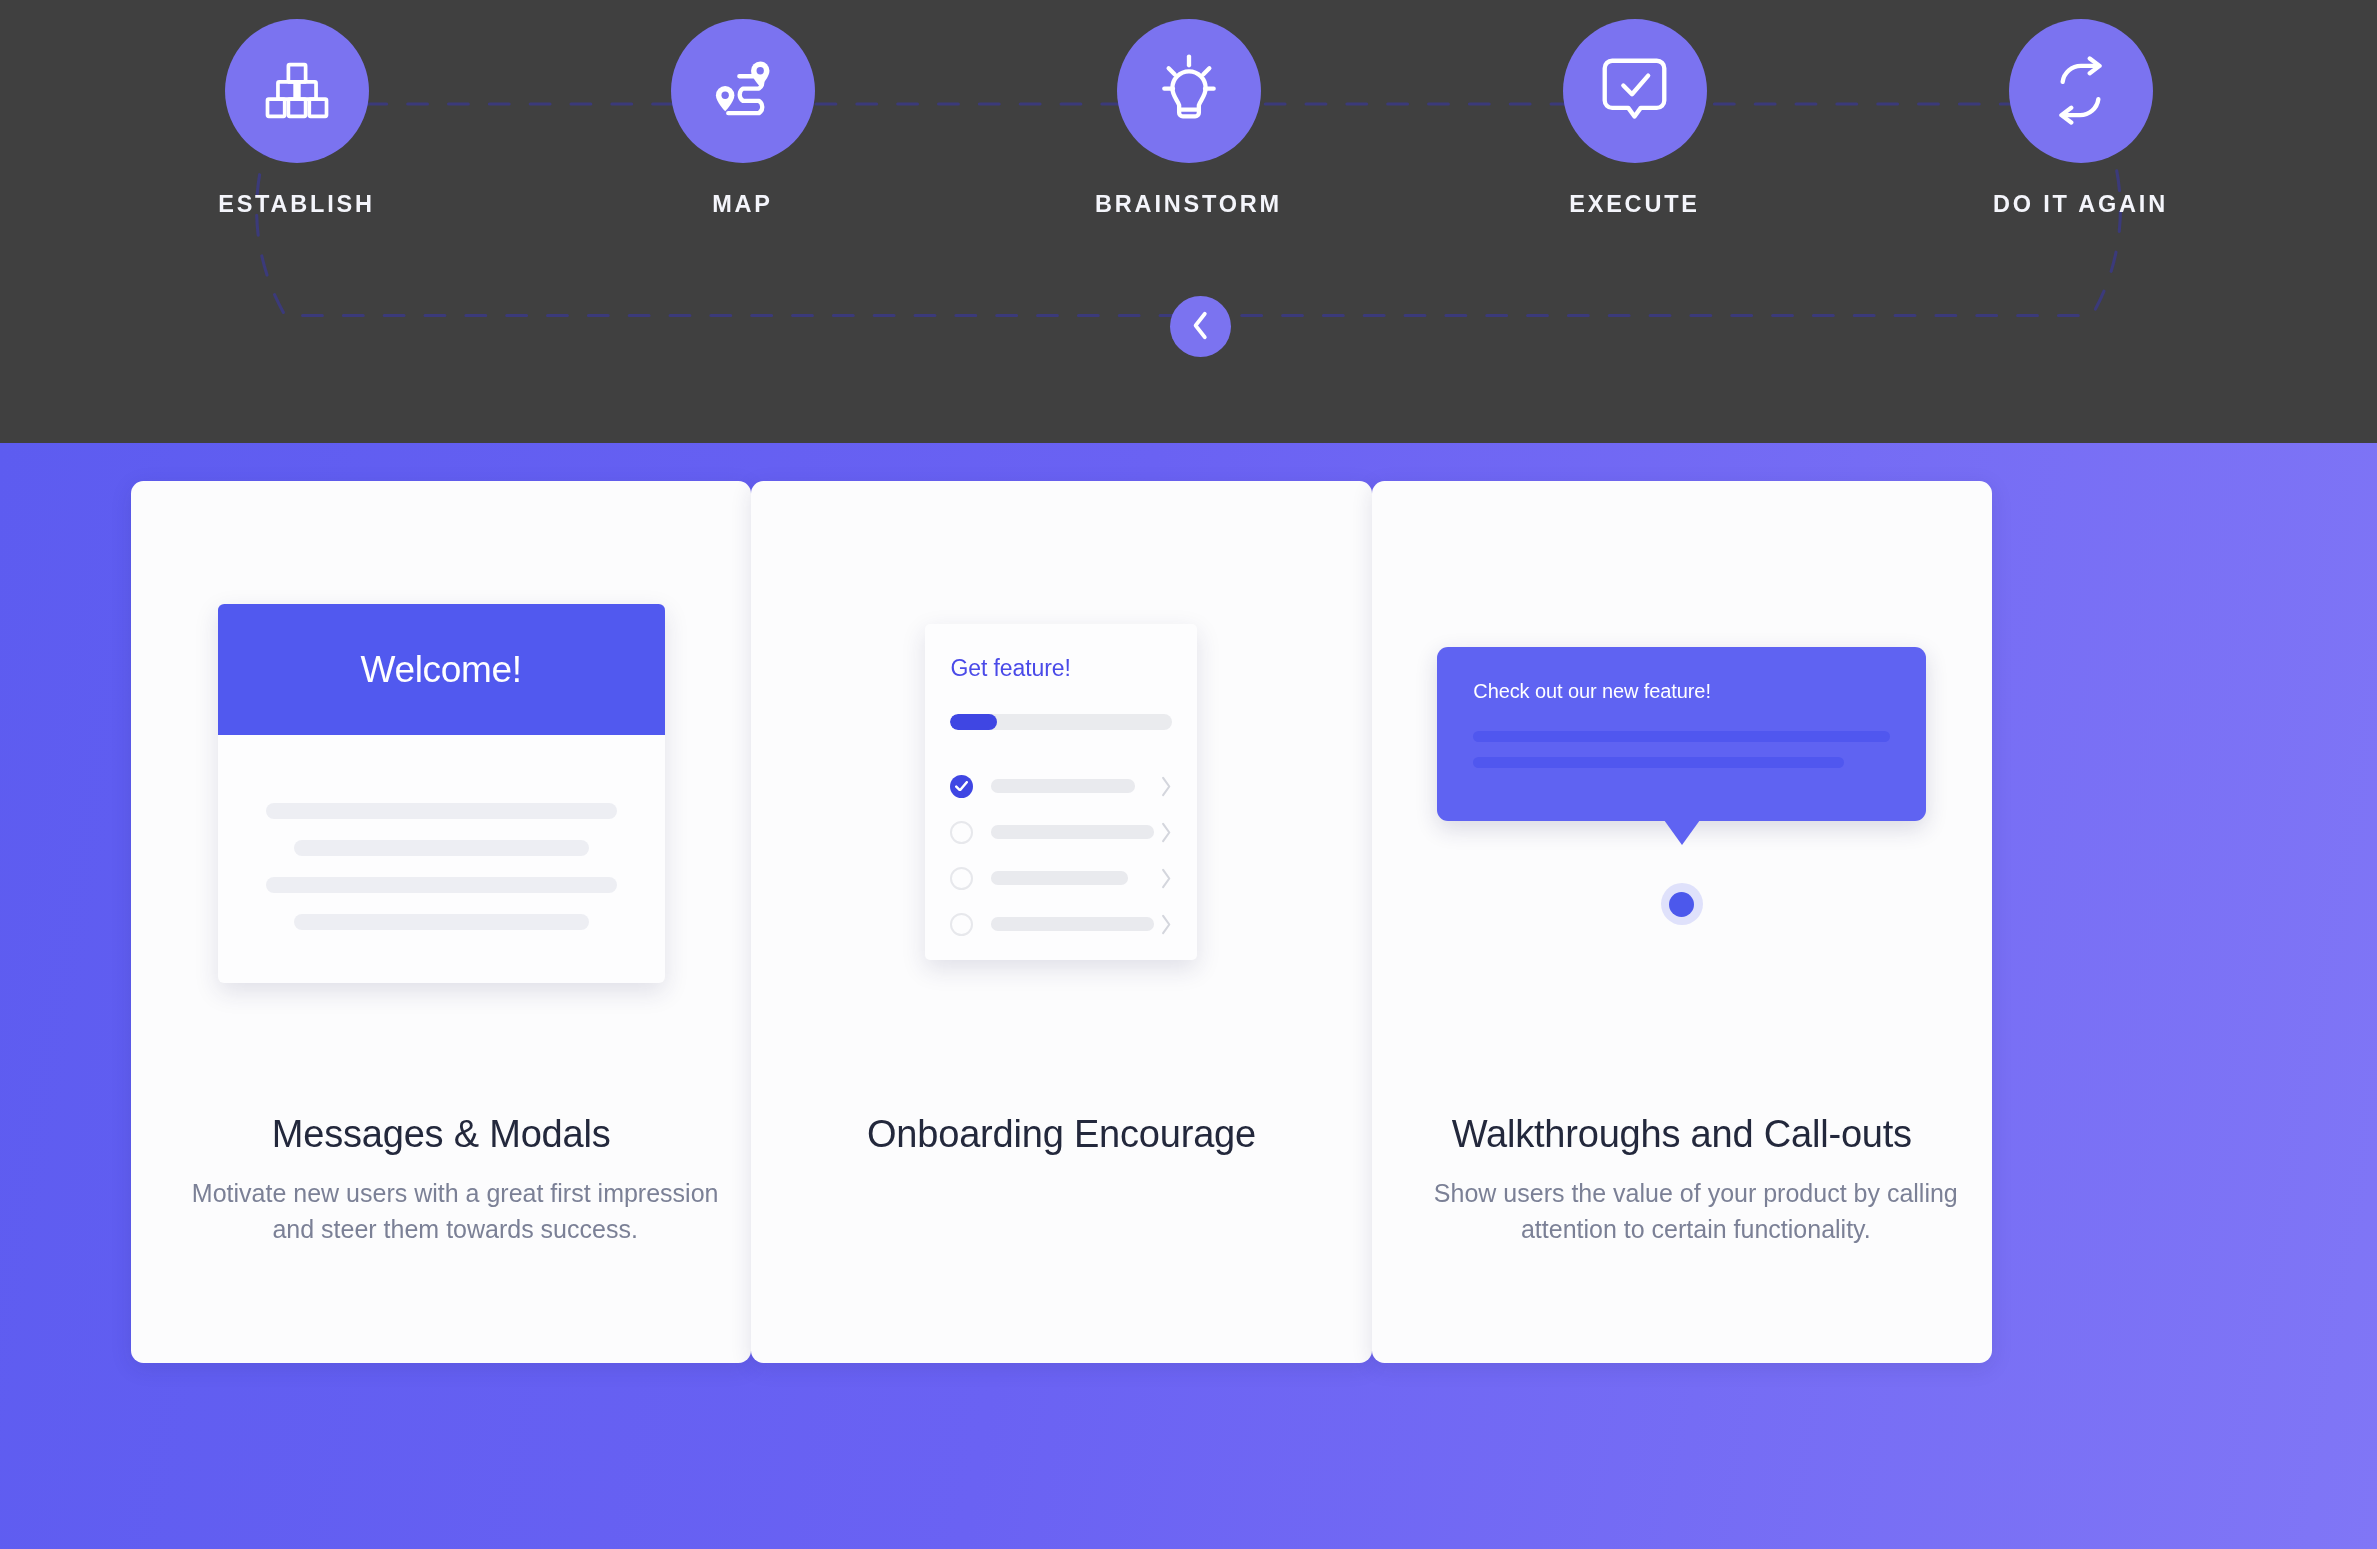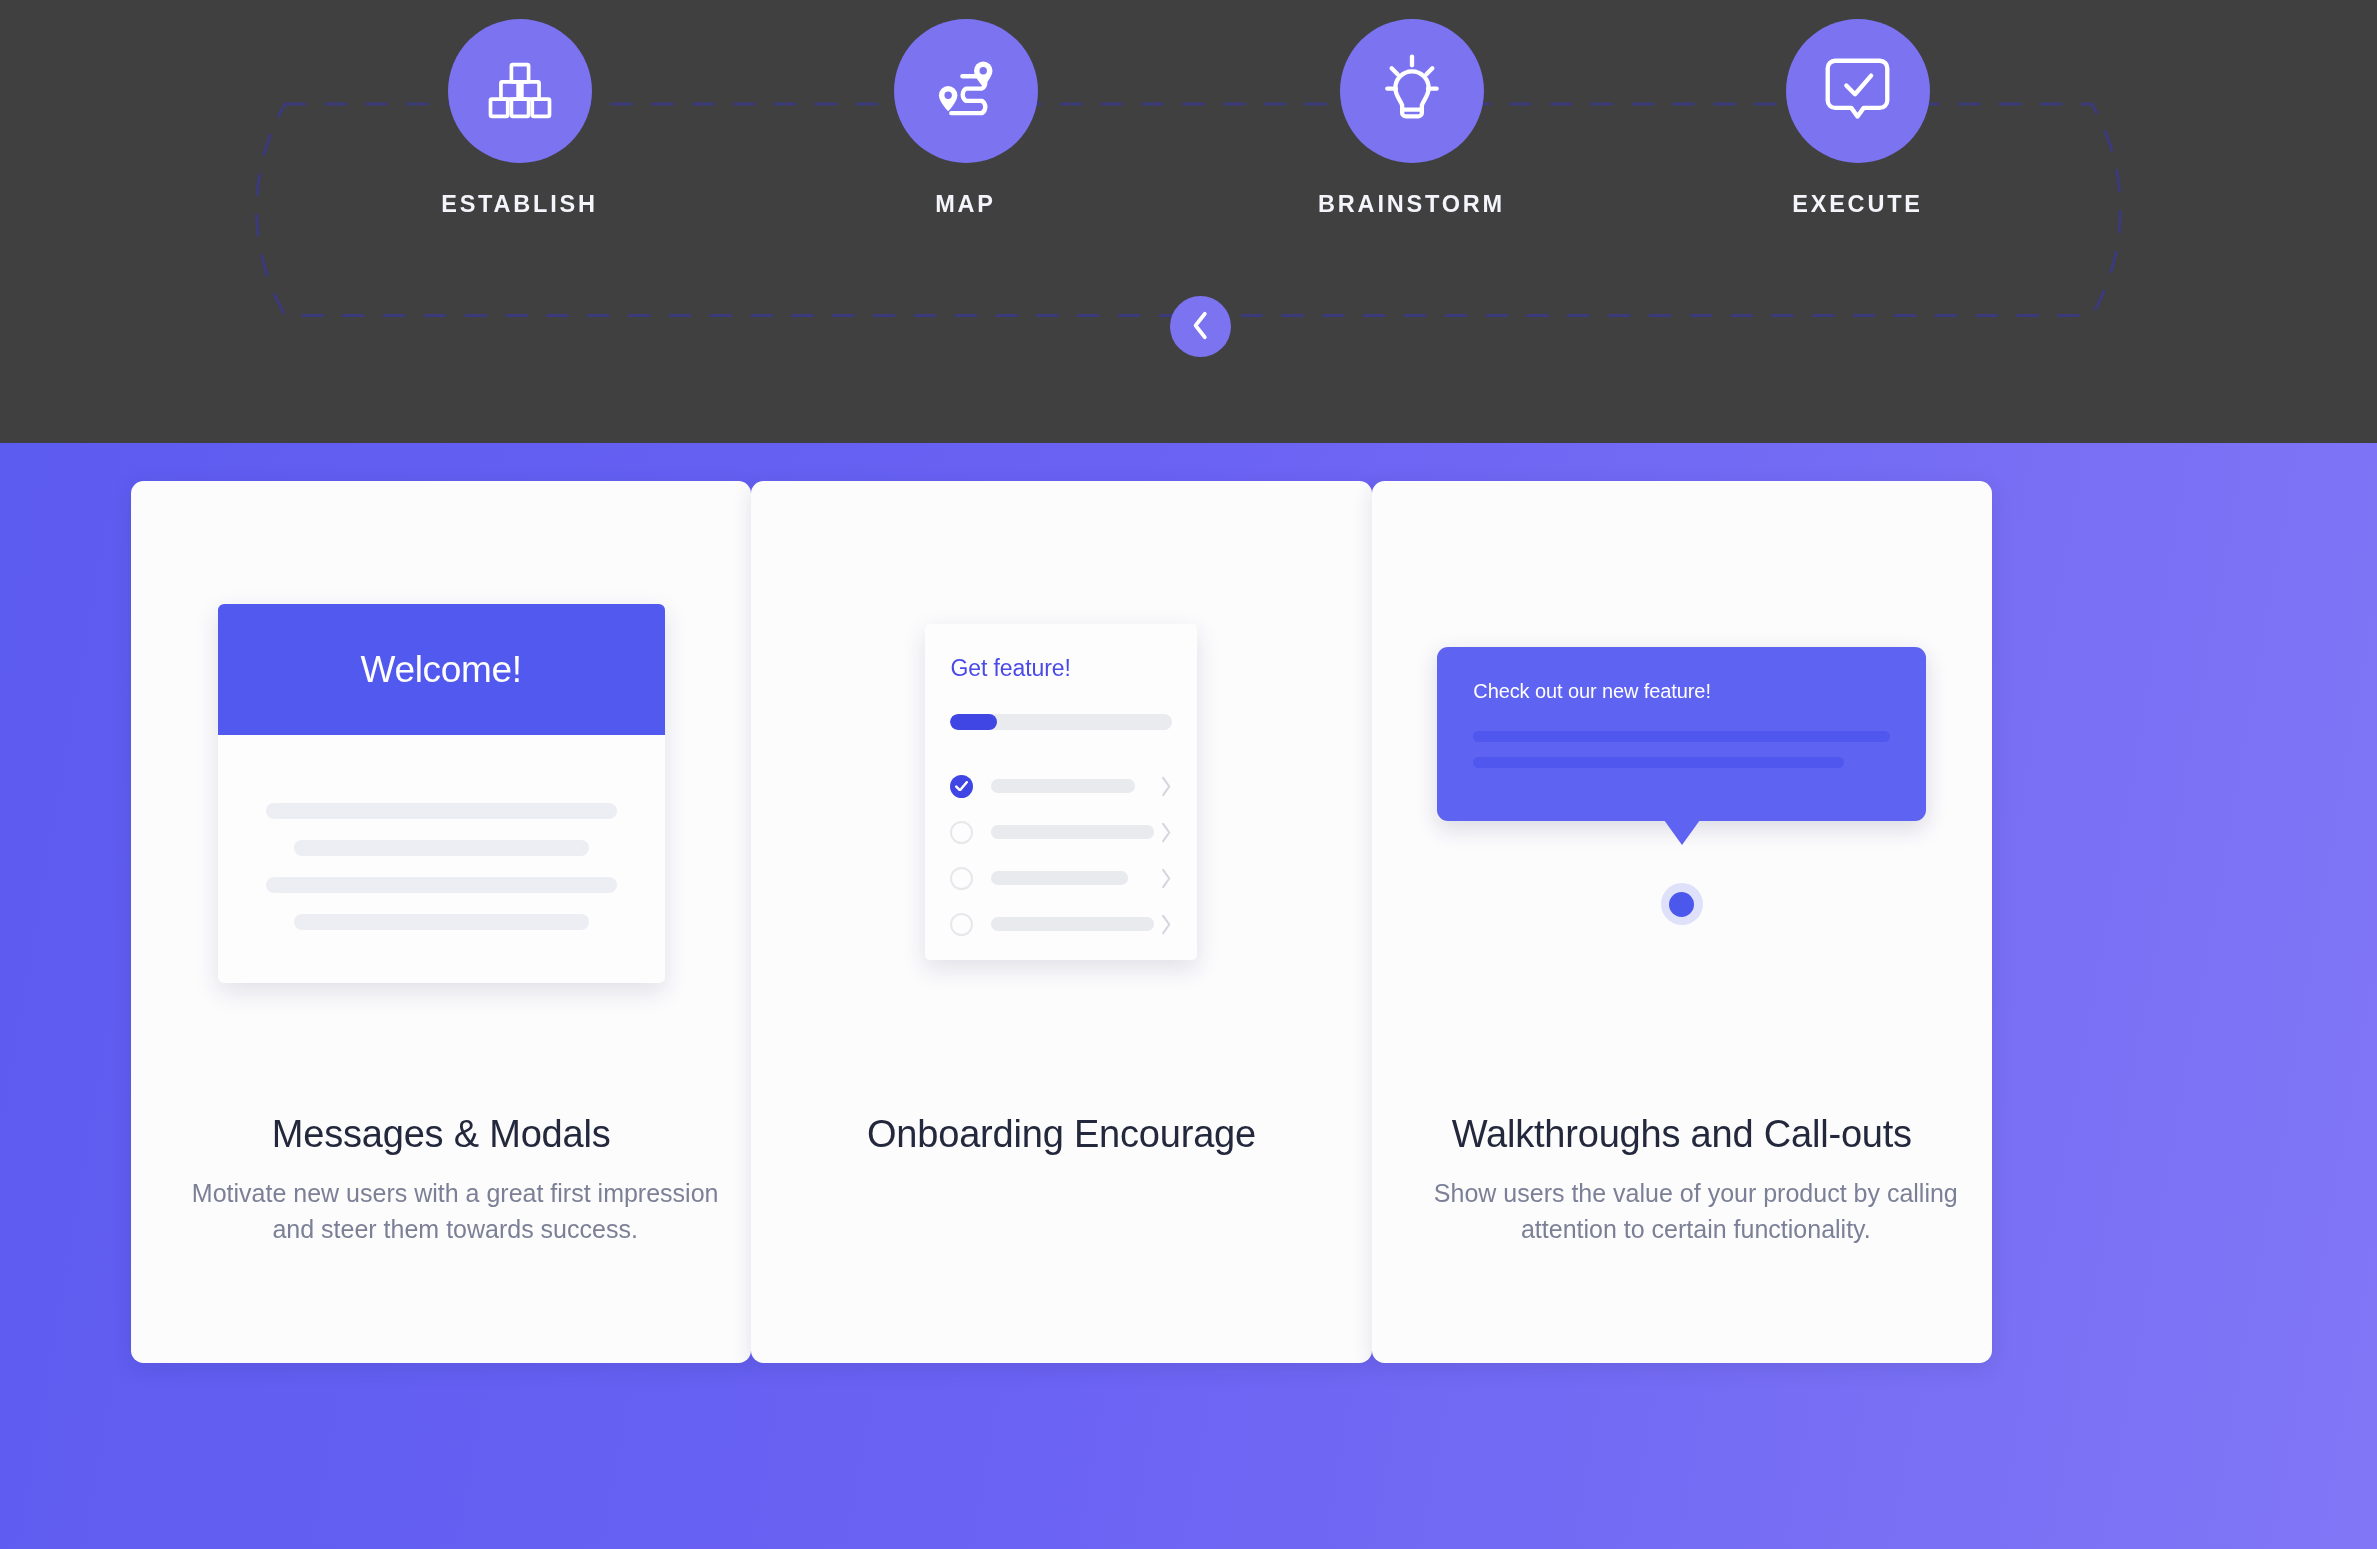--- a/index.html
+++ b/index.html
@@ -355,20 +355,33 @@
         <span>
           <svg width="77" height="67" viewBox="0 0 124 108" fill="none" stroke="#ffffff" stroke-width="7" stroke-linecap="round" stroke-linejoin="round">
             <path d="M14 18 a12 12 0 0 1 12 -12 h72 a12 12 0 0 1 12 12 v52 a12 12 0 0 1 -12 12 H72 l-10 14 -10 -14 H26 a12 12 0 0 1 -12 -12 Z"></path>
             <path d="M44 46 l14 14 26 -30"></path>
           </svg>
         </span>
       </div>
       <div class="step-label">EXECUTE</div>
     </div>
 
+    <div class="step">
+      <div class="step-badge">
+        <span>
+          <svg width="73" height="69" viewBox="0 0 118 112" fill="none" stroke="#ffffff" stroke-width="7" stroke-linecap="round" stroke-linejoin="round">
+            <path d="M30 42 a30 30 0 0 1 30 -26 h28"></path>
+            <path d="M74 4 l16 12 -16 12"></path>
+            <path d="M88 70 a30 30 0 0 1 -30 26 H30"></path>
+            <path d="M44 84 l-16 12 16 12"></path>
+          </svg>
+        </span>
+      </div>
+      <div class="step-label">DO IT AGAIN</div>
+    </div>
 
   </div>
 
   <div class="back-button">
     <span>
       <svg width="21" height="31" viewBox="0 0 34 50" fill="none" stroke="#ffffff" stroke-width="6" stroke-linecap="round" stroke-linejoin="round">
         <path d="M24 6 L9 25 L24 44"></path>
       </svg>
     </span>
   </div>

